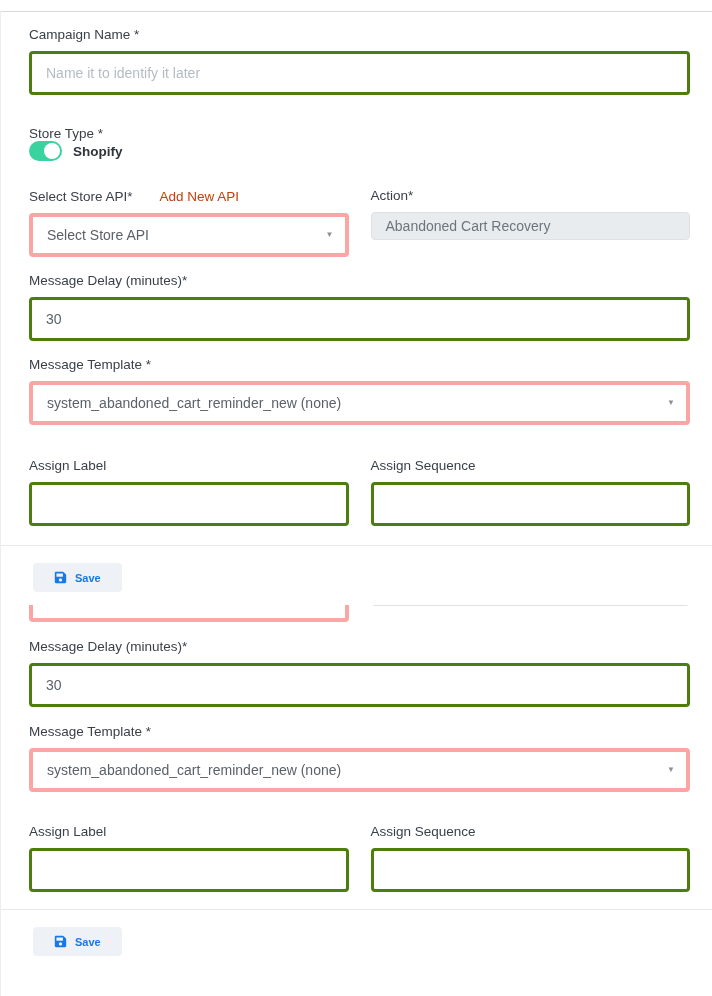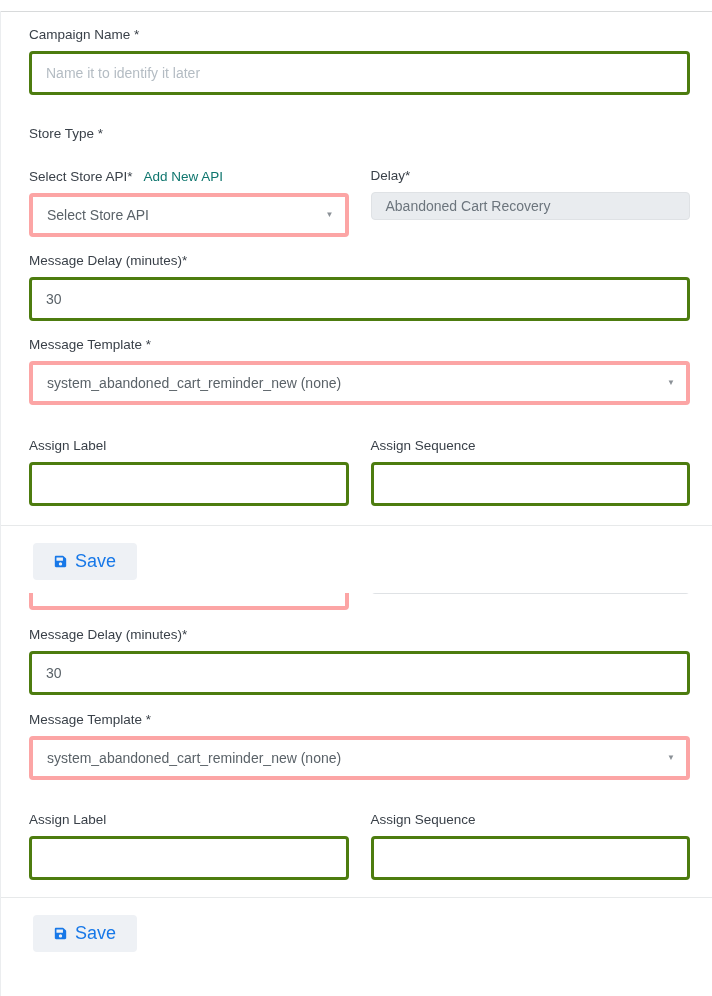--- a/index.html
+++ b/index.html
@@ -68,23 +68,23 @@
     border: 1px solid #dfe2e5; border-radius: 4px;
     background: #e9ecef;
     display: flex; align-items: center;
     padding: 0 14px;
     font-size: 14px; color: #6c757d;
   }
 
   .row2 { display: flex; gap: 22px; }
   .col  { flex: 1; min-width: 0; }
 
-  .label-row { display: flex; align-items: baseline; gap: 11px; margin-bottom: 9px; }
+  .label-row { display: flex; align-items: baseline; gap: 27px; margin-bottom: 9px; }
   .link {
-    font-size: 13.5px; color: #0f766e;
+    font-size: 13.5px; color: #c2410c;
     text-decoration: none; cursor: pointer;
   }
 
   .toggles { display: flex; align-items: center; }
   .toggle-wrap { display: flex; align-items: center; width: 173px; }
   .toggle-wrap.second { width: auto; }
   .switch {
     position: relative; width: 33px; height: 20px;
     border-radius: 10px; cursor: pointer; flex: 0 0 auto;
   }
@@ -105,21 +105,21 @@
     border-top: 1px solid #e7e9ea;
     margin-top: 19px;
     padding: 17px 0 0 32px;
   }
   .footer.second { margin-top: 17px; }
   .save-btn {
     display: inline-flex; align-items: center; gap: 8px;
     background: #eef1f5; border: none; border-radius: 4px;
     padding: 8px 21px;
     font-family: "Liberation Sans", sans-serif;
-    font-size: 18px; font-weight: 400; color: #1778e8;
+    font-size: 11px; font-weight: 700; color: #1778e8;
     cursor: pointer;
   }
   .save-btn svg { display: block; }
 
   .clip {
     height: 17px; overflow: hidden;
     margin: 13px 22px 18px 28px;
   }
   .clip .row2 { margin-top: -27px; }
 </style>
@@ -132,36 +132,42 @@
   <div class="section">
 
     <div class="g-campaign">
       <span class="label mb9">Campaign Name *</span>
       <input class="input" type="text" placeholder="Name it to identify it later" style="">
     </div>
 
     <div class="g-storetype">
       <span class="label mb12">Store Type *</span>
       <div class="toggles">
+        <div class="toggle-wrap">
+          <div class="switch on">
+            <div class="knob"></div>
+          </div>
+          <span class="toggle-label">Shopify</span>
+        </div>
       </div>
     </div>
 
     <div class="row2 g-apirow">
       <div class="col">
         <div class="label-row">
           <span class="label">Select Store API*</span>
           <a class="link">Add New API</a>
         </div>
         <div class="select">
           <span>Select Store API</span>
           <span class="caret">▼</span>
         </div>
       </div>
       <div class="col">
-        <span class="label mb9">Delay*</span>
+        <span class="label mb9">Action*</span>
         <div class="disabled-box">
           <span>Abandoned Cart Recovery</span>
         </div>
       </div>
     </div>
 
     <div class="g-delay">
       <span class="label mb9">Message Delay (minutes)*</span>
       <input class="input" type="text" value="30" style="">
     </div>

